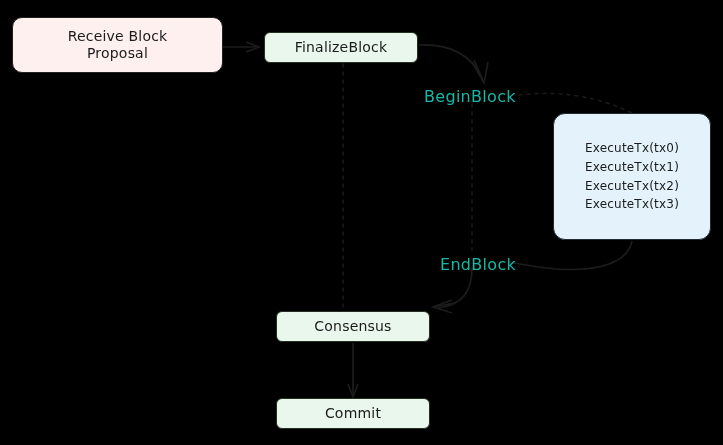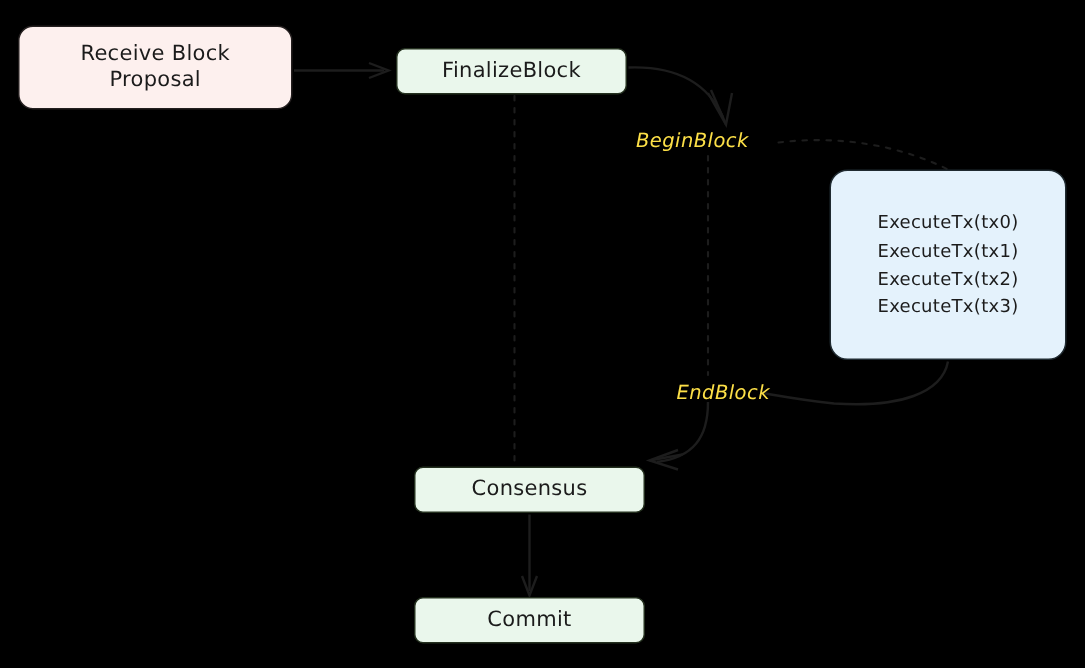--- a/index.html
+++ b/index.html
@@ -26,21 +26,21 @@
     line-height: 1.25;
     font-size: 14px;
     color: #1b1b1b;
     border: 1px solid #20201f;
     white-space: pre-line;
     letter-spacing: 0.2px;
   }
   .node-receive {
     left: 12px;
     top: 17px;
-    width: 183px;
+    width: 211px;
     height: 56px;
     background: #fdf0ee;
     border-color: #241f1f;
     border-radius: 10px;
   }
   .node-finalize {
     left: 264px;
     top: 32px;
     width: 154px;
     height: 31px;
@@ -73,28 +73,27 @@
     left: 276px;
     top: 398px;
     width: 154px;
     height: 31px;
     background: #eaf7ec;
     border-color: #24301f;
     border-radius: 6px;
   }
   .edge-label {
     position: absolute;
-    font-size: 13px;
-    color: #fde047;
+    font-size: 16px;
+    color: #14b8a6;
     letter-spacing: 0.3px;
     white-space: nowrap;
-    font-style: italic;
   }
   .label-beginblock { left: 424px; top: 87px; }
-  .label-endblock { left: 440px; top: 255px; margin-left: 11px; }
+  .label-endblock { left: 440px; top: 255px; }
   svg.edges {
     position: absolute;
     left: 0;
     top: 0;
     width: 723px;
     height: 445px;
     pointer-events: none;
   }
   .edge-line {
     fill: none;

